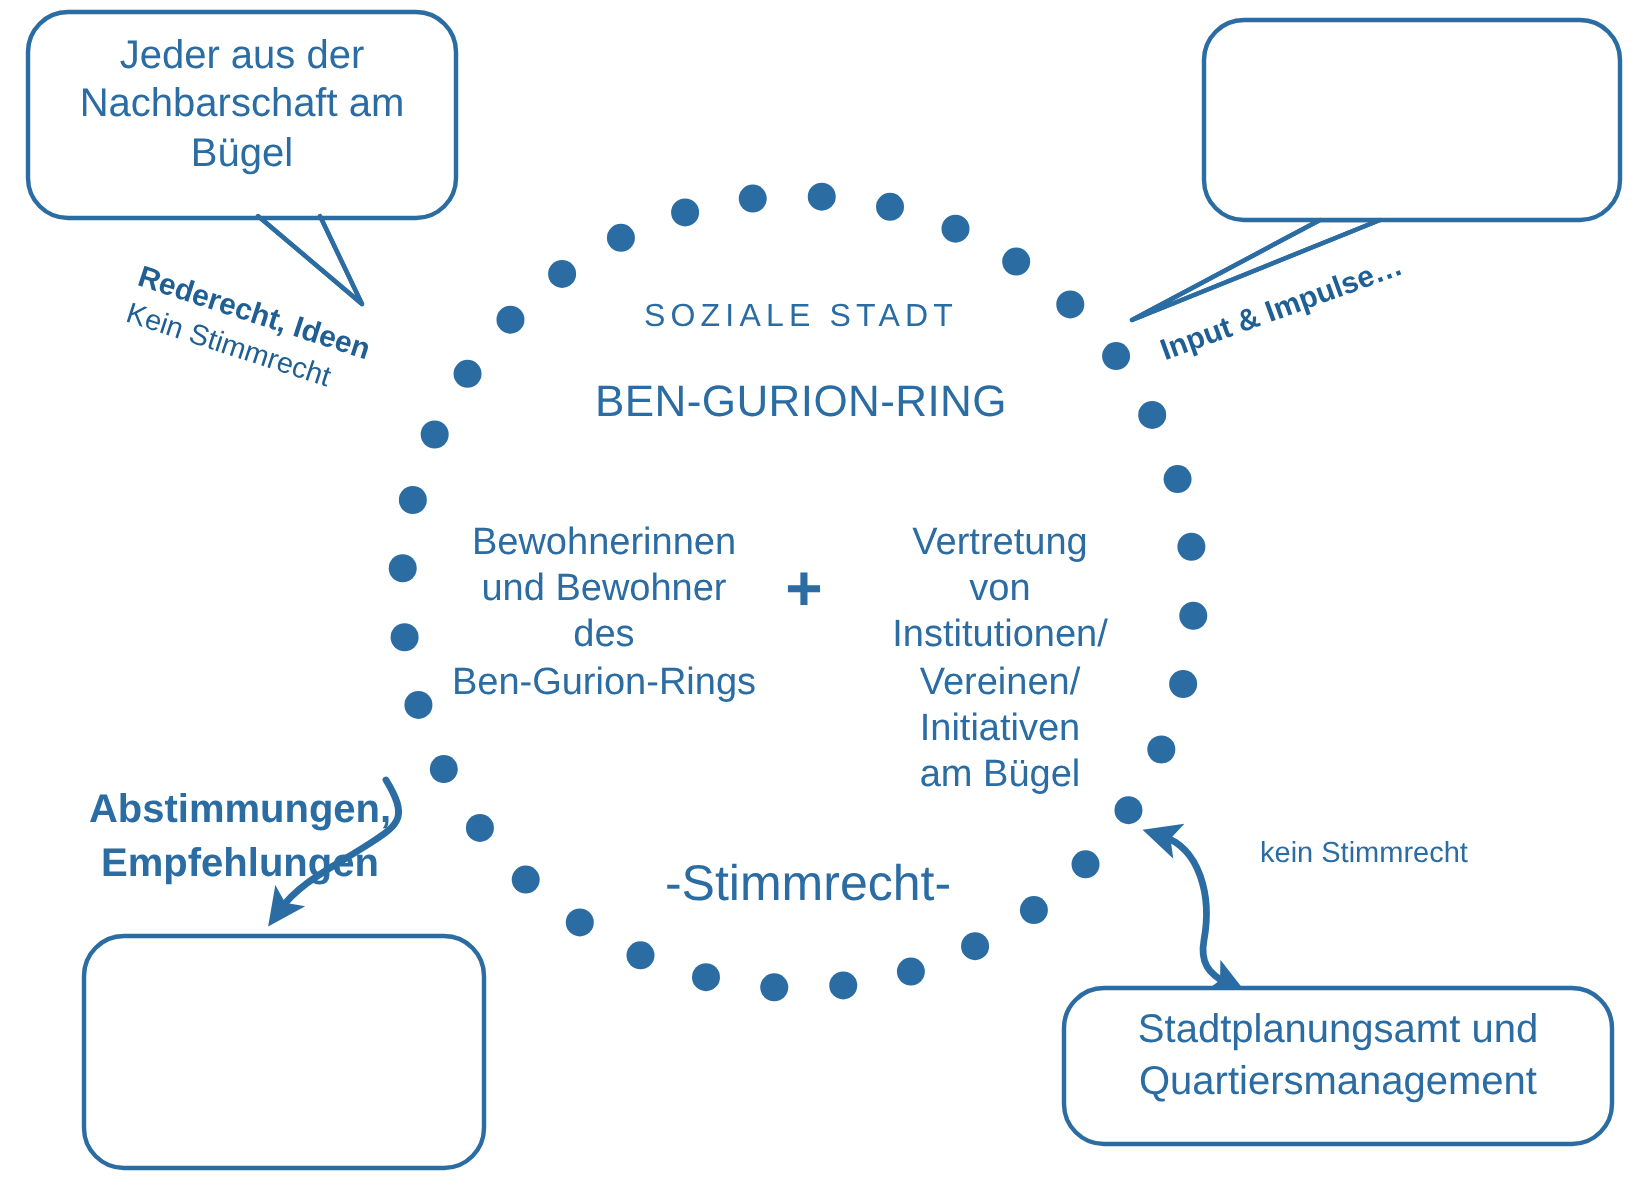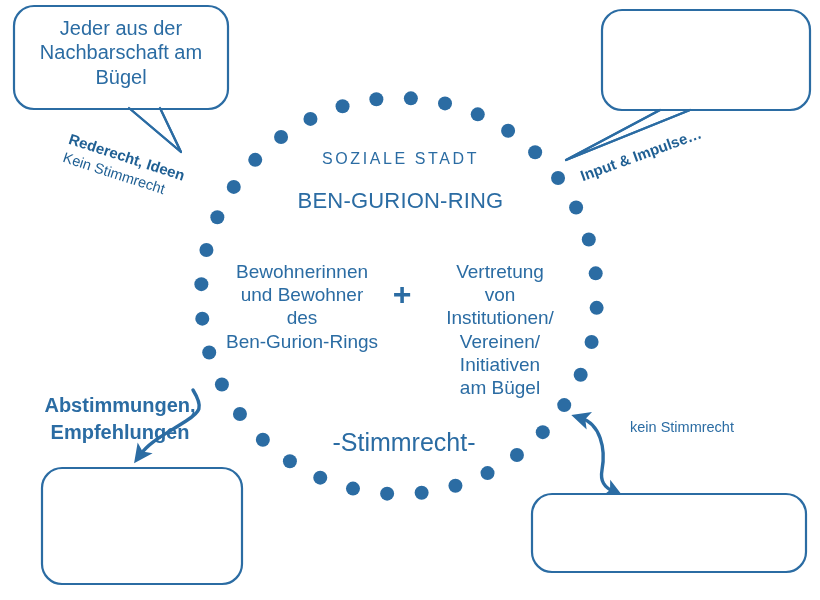--- a/index.html
+++ b/index.html
@@ -260,14 +260,16 @@
   <div class="txt" id="stimmrecht">-Stimmrecht-</div>
 
   <div class="txt" id="label-abstimmungen">Abstimmungen,
 Empfehlungen</div>
 
   <div class="txt" id="label-beratung">
     <span class="sub">kein Stimmrecht</span>
   </div>
 
 
+  <div class="txt" id="box-right-text">Stadtplanungsamt und
+Quartiersmanagement</div>
 
 </div>
 
 </body></html>

